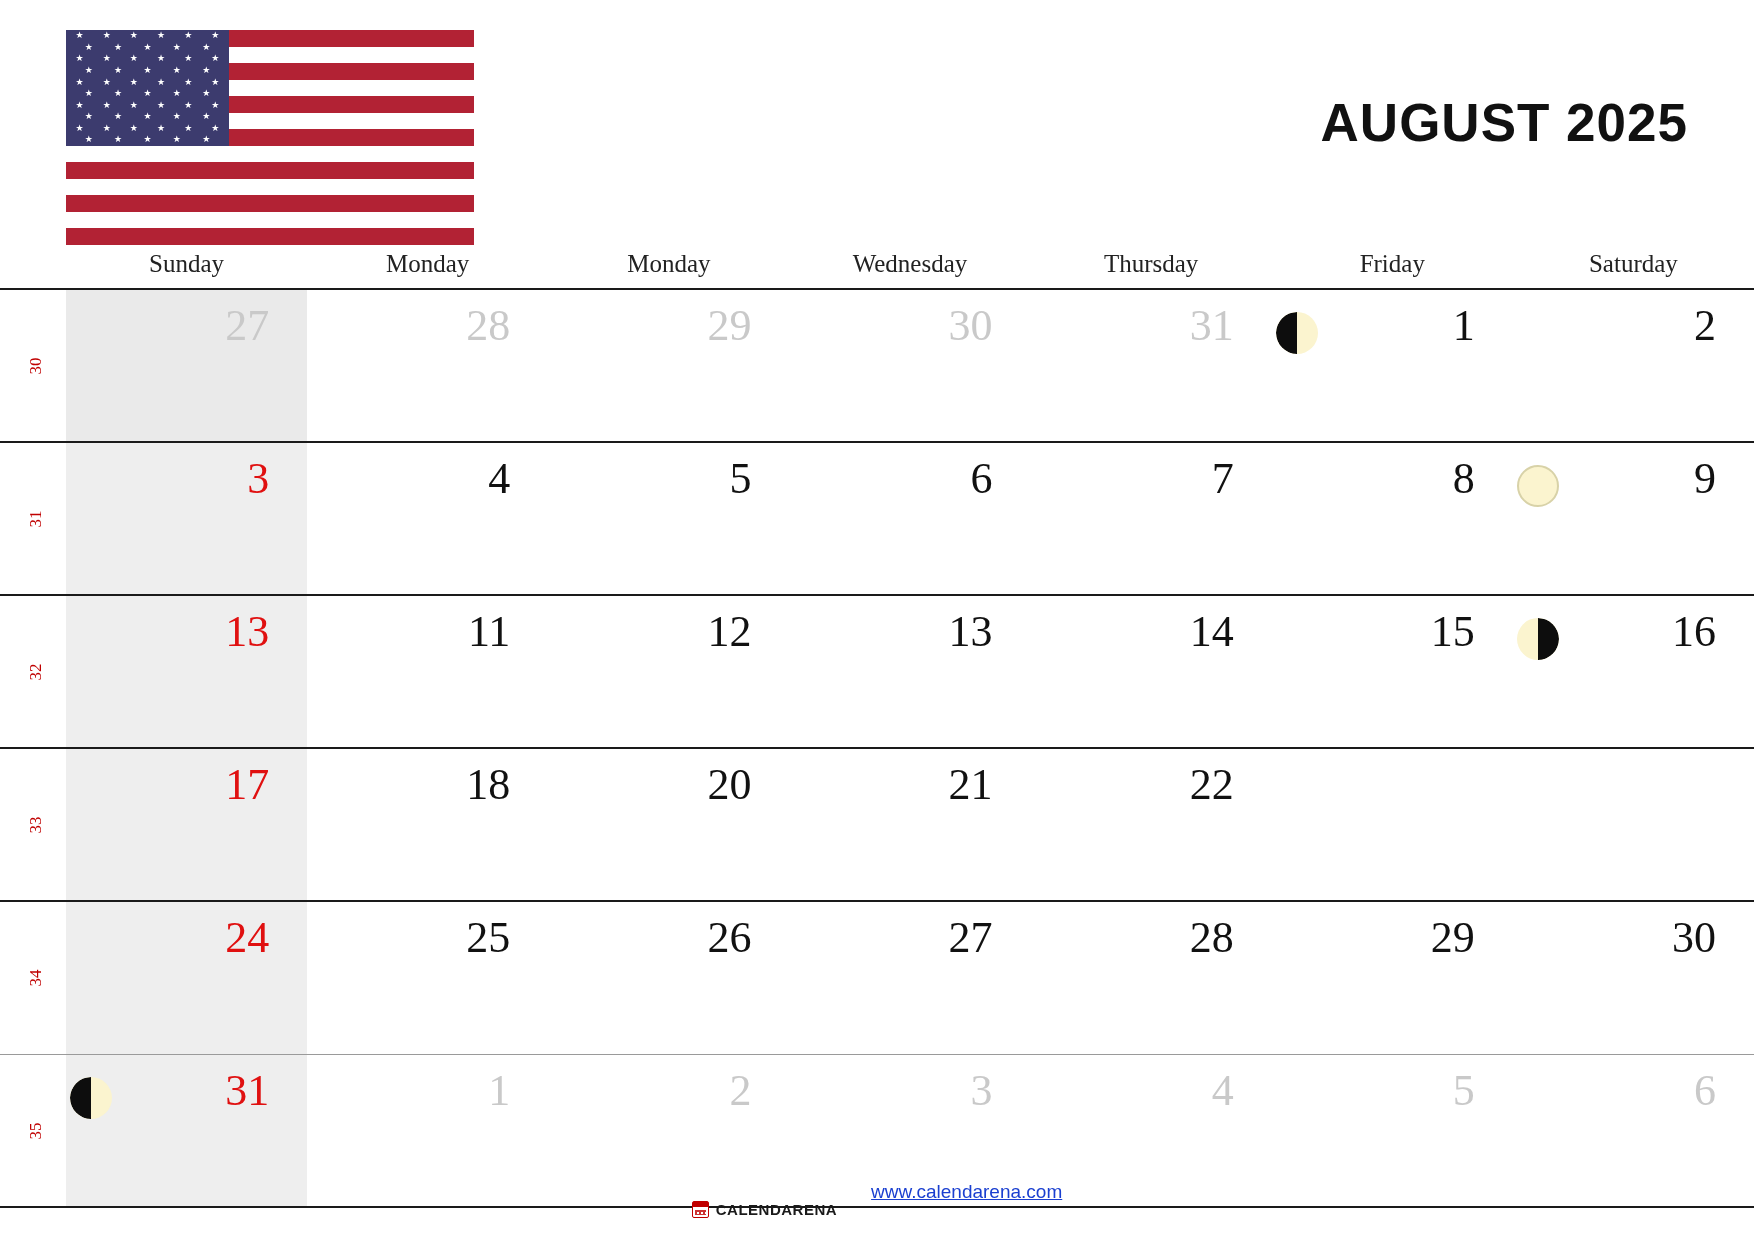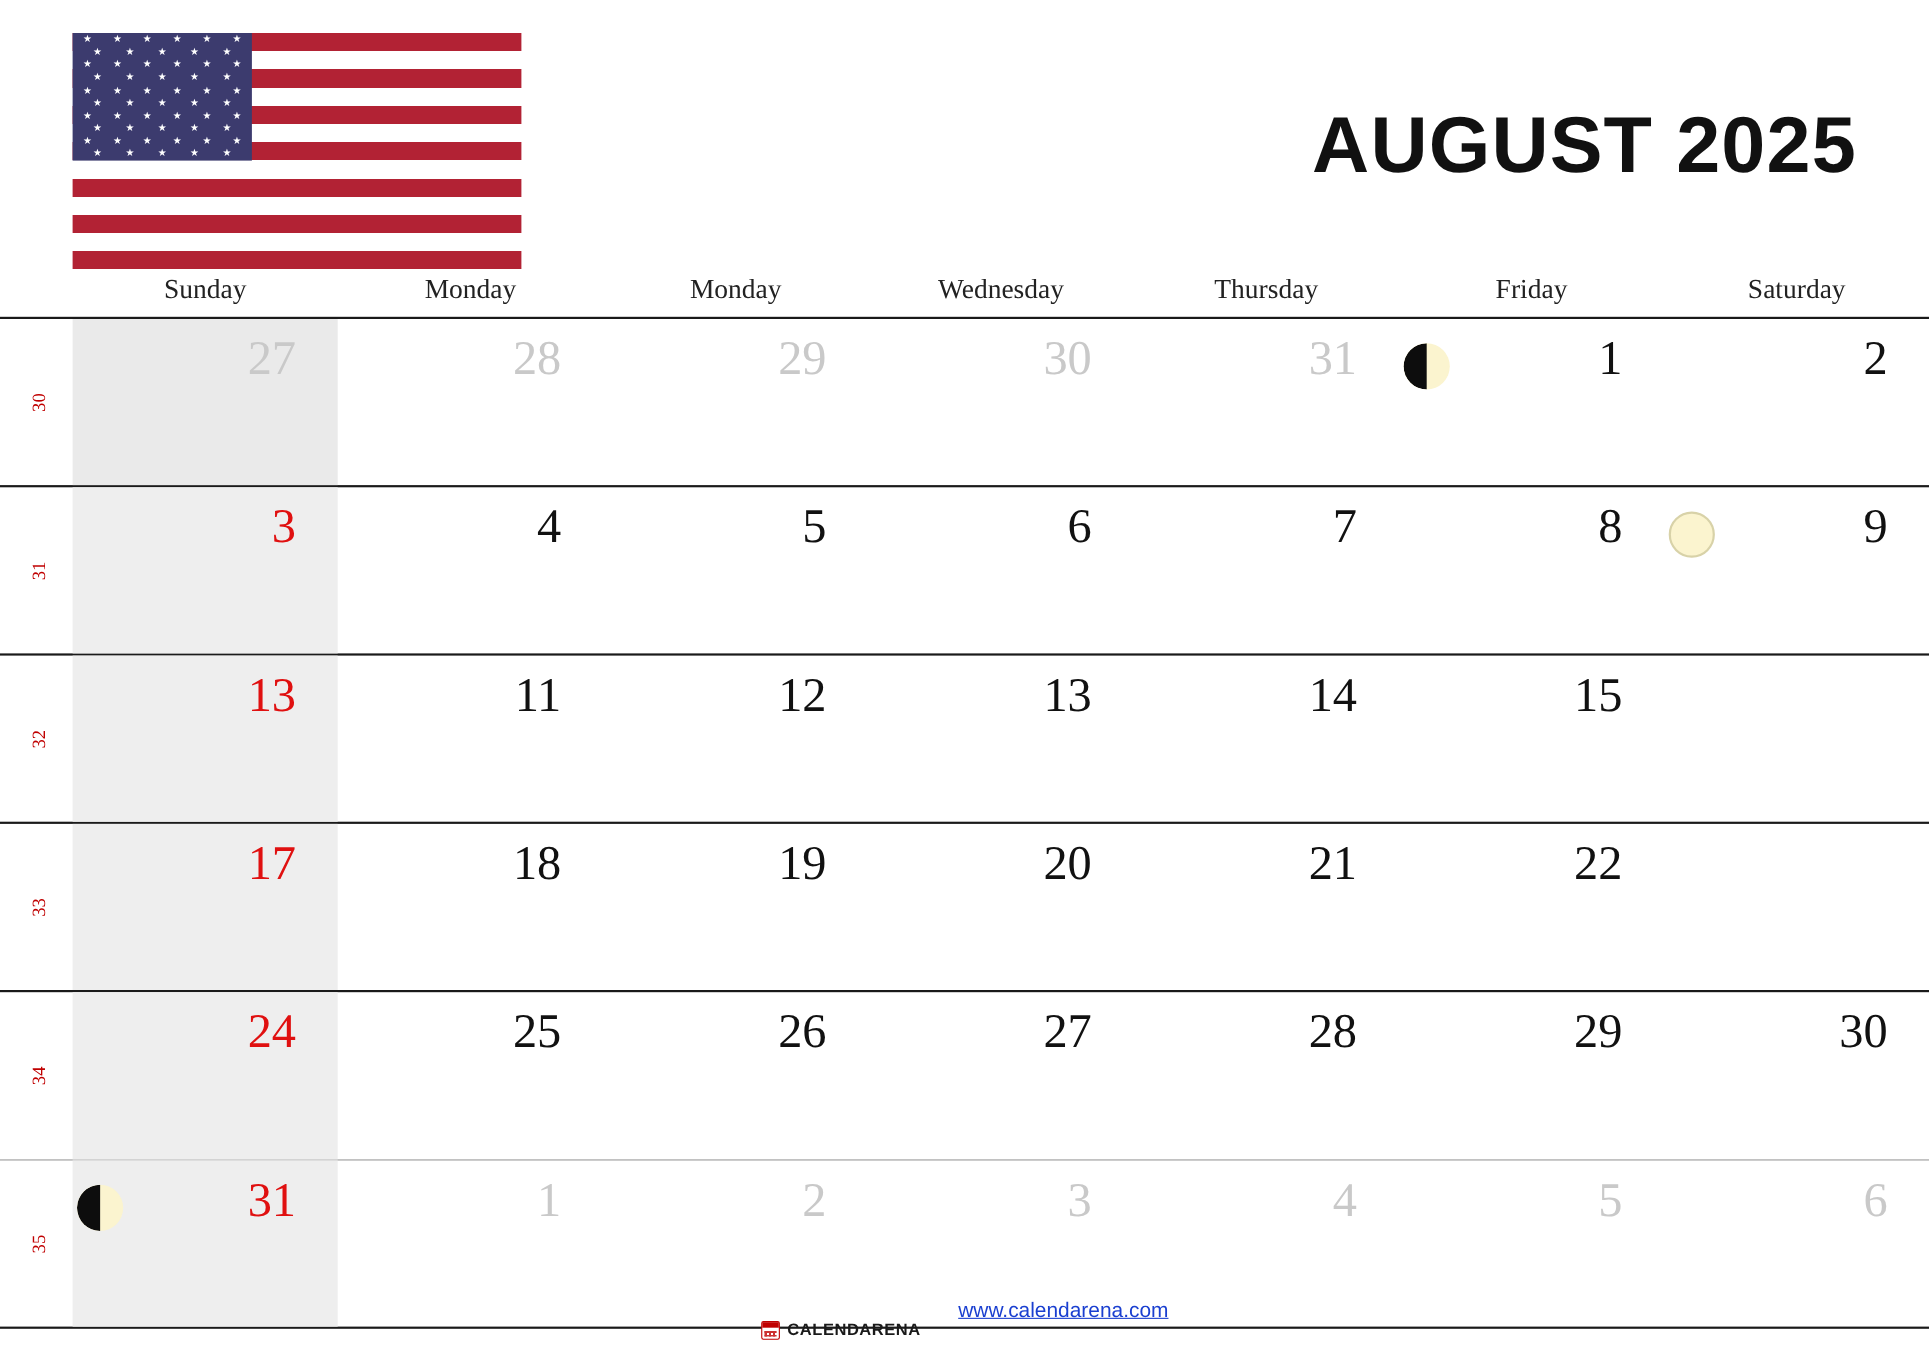--- a/index.html
+++ b/index.html
@@ -59,21 +59,21 @@
   }
   .flag .canton .starrow.odd {
     padding: 0 8px;
   }
   .flag .canton .starrow span { display: block; }
 
   .title {
     position: absolute;
     right: 66px;
     top: 96px;
-    font-size: 72px;
+    font-size: 53px;
     font-weight: bold;
     letter-spacing: 1px;
     color: #111111;
     font-variant: small-caps;
     text-transform: lowercase;
     line-height: 1;
     white-space: nowrap;
   }
   .title .cap { text-transform: uppercase; }
 
@@ -380,29 +380,32 @@
     <div class="week">
       <div class="wknum">
           <span>32</span>
         </div>
       <div class="day sun"><span>13</span></div>
       <div class="day"><span>11</span></div>
       <div class="day"><span>12</span></div>
       <div class="day"><span>13</span></div>
       <div class="day"><span>14</span></div>
       <div class="day"><span>15</span></div>
+      <div class="day">
+        <span class="moon lastq"></span>
+        <span>16</span>
+      </div>
     </div>
 
     <div class="week">
       <div class="wknum">
           <span>33</span>
         </div>
       <div class="day sun"><span>17</span></div>
       <div class="day"><span>18</span></div>
-      <div class="day"><span>19</span></div>
       <div class="day"><span>20</span></div>
       <div class="day"><span>21</span></div>
       <div class="day"><span>22</span></div>
     </div>
 
     <div class="week thin">
       <div class="wknum">
           <span>34</span>
         </div>
       <div class="day sun"><span>24</span></div>

